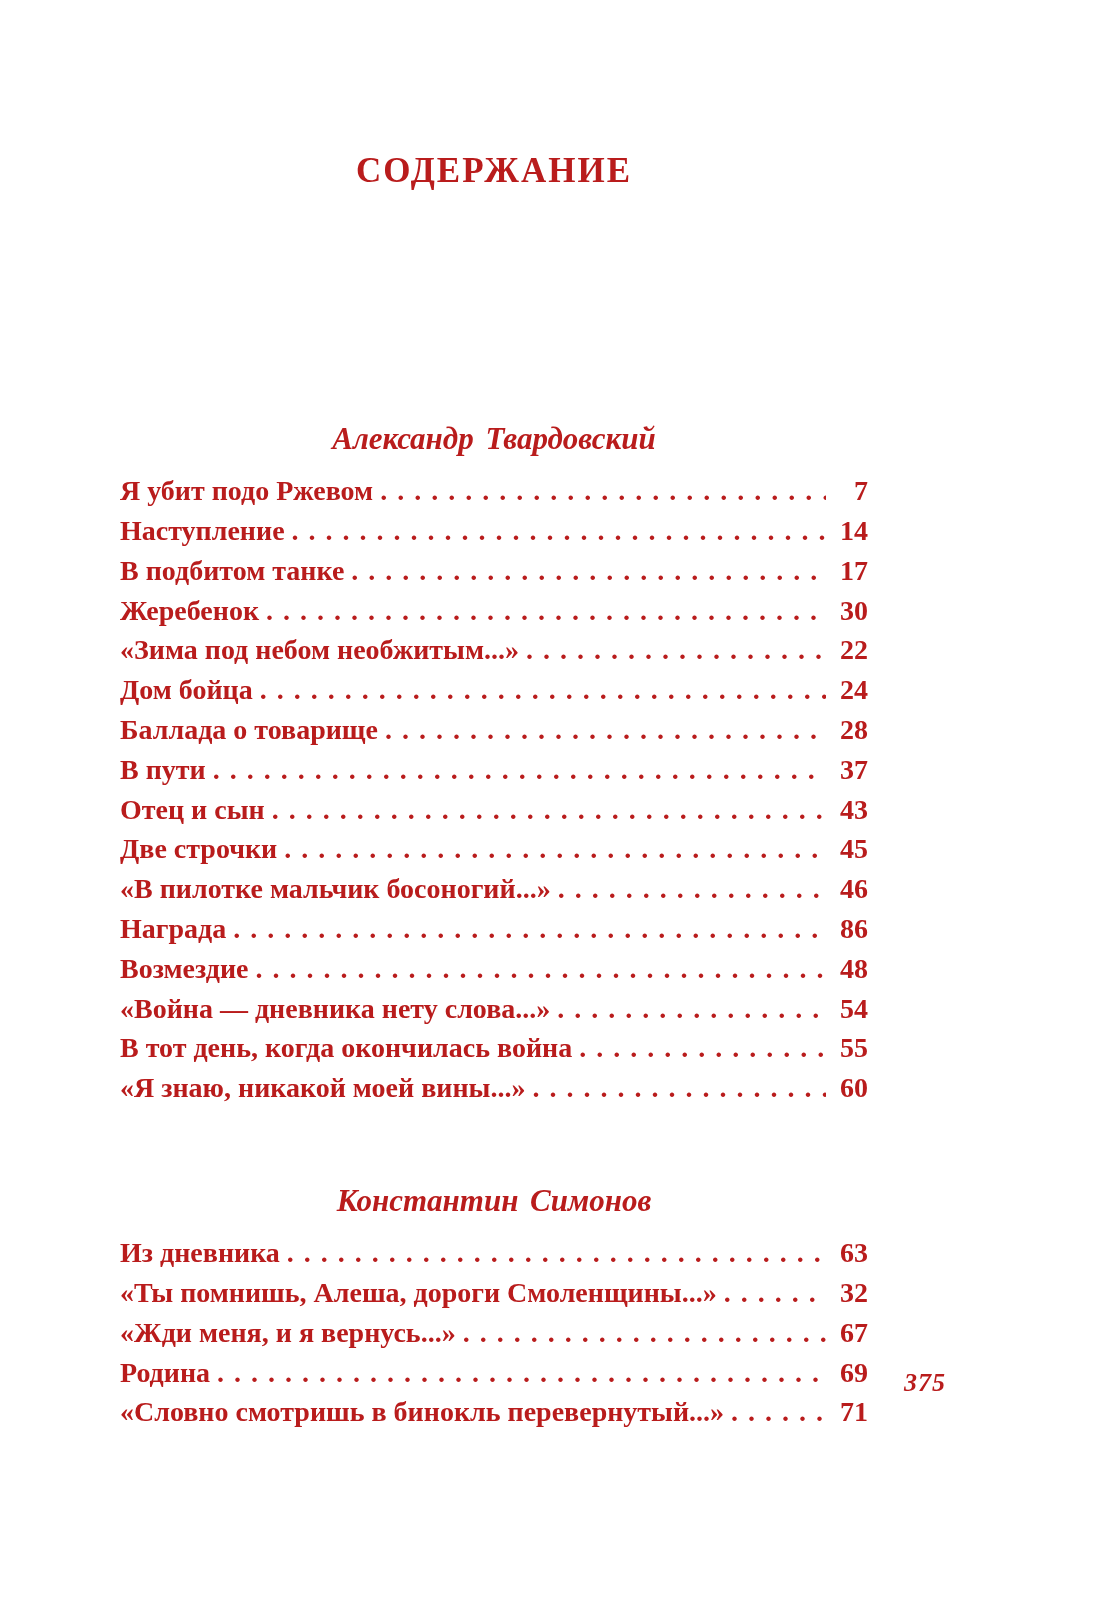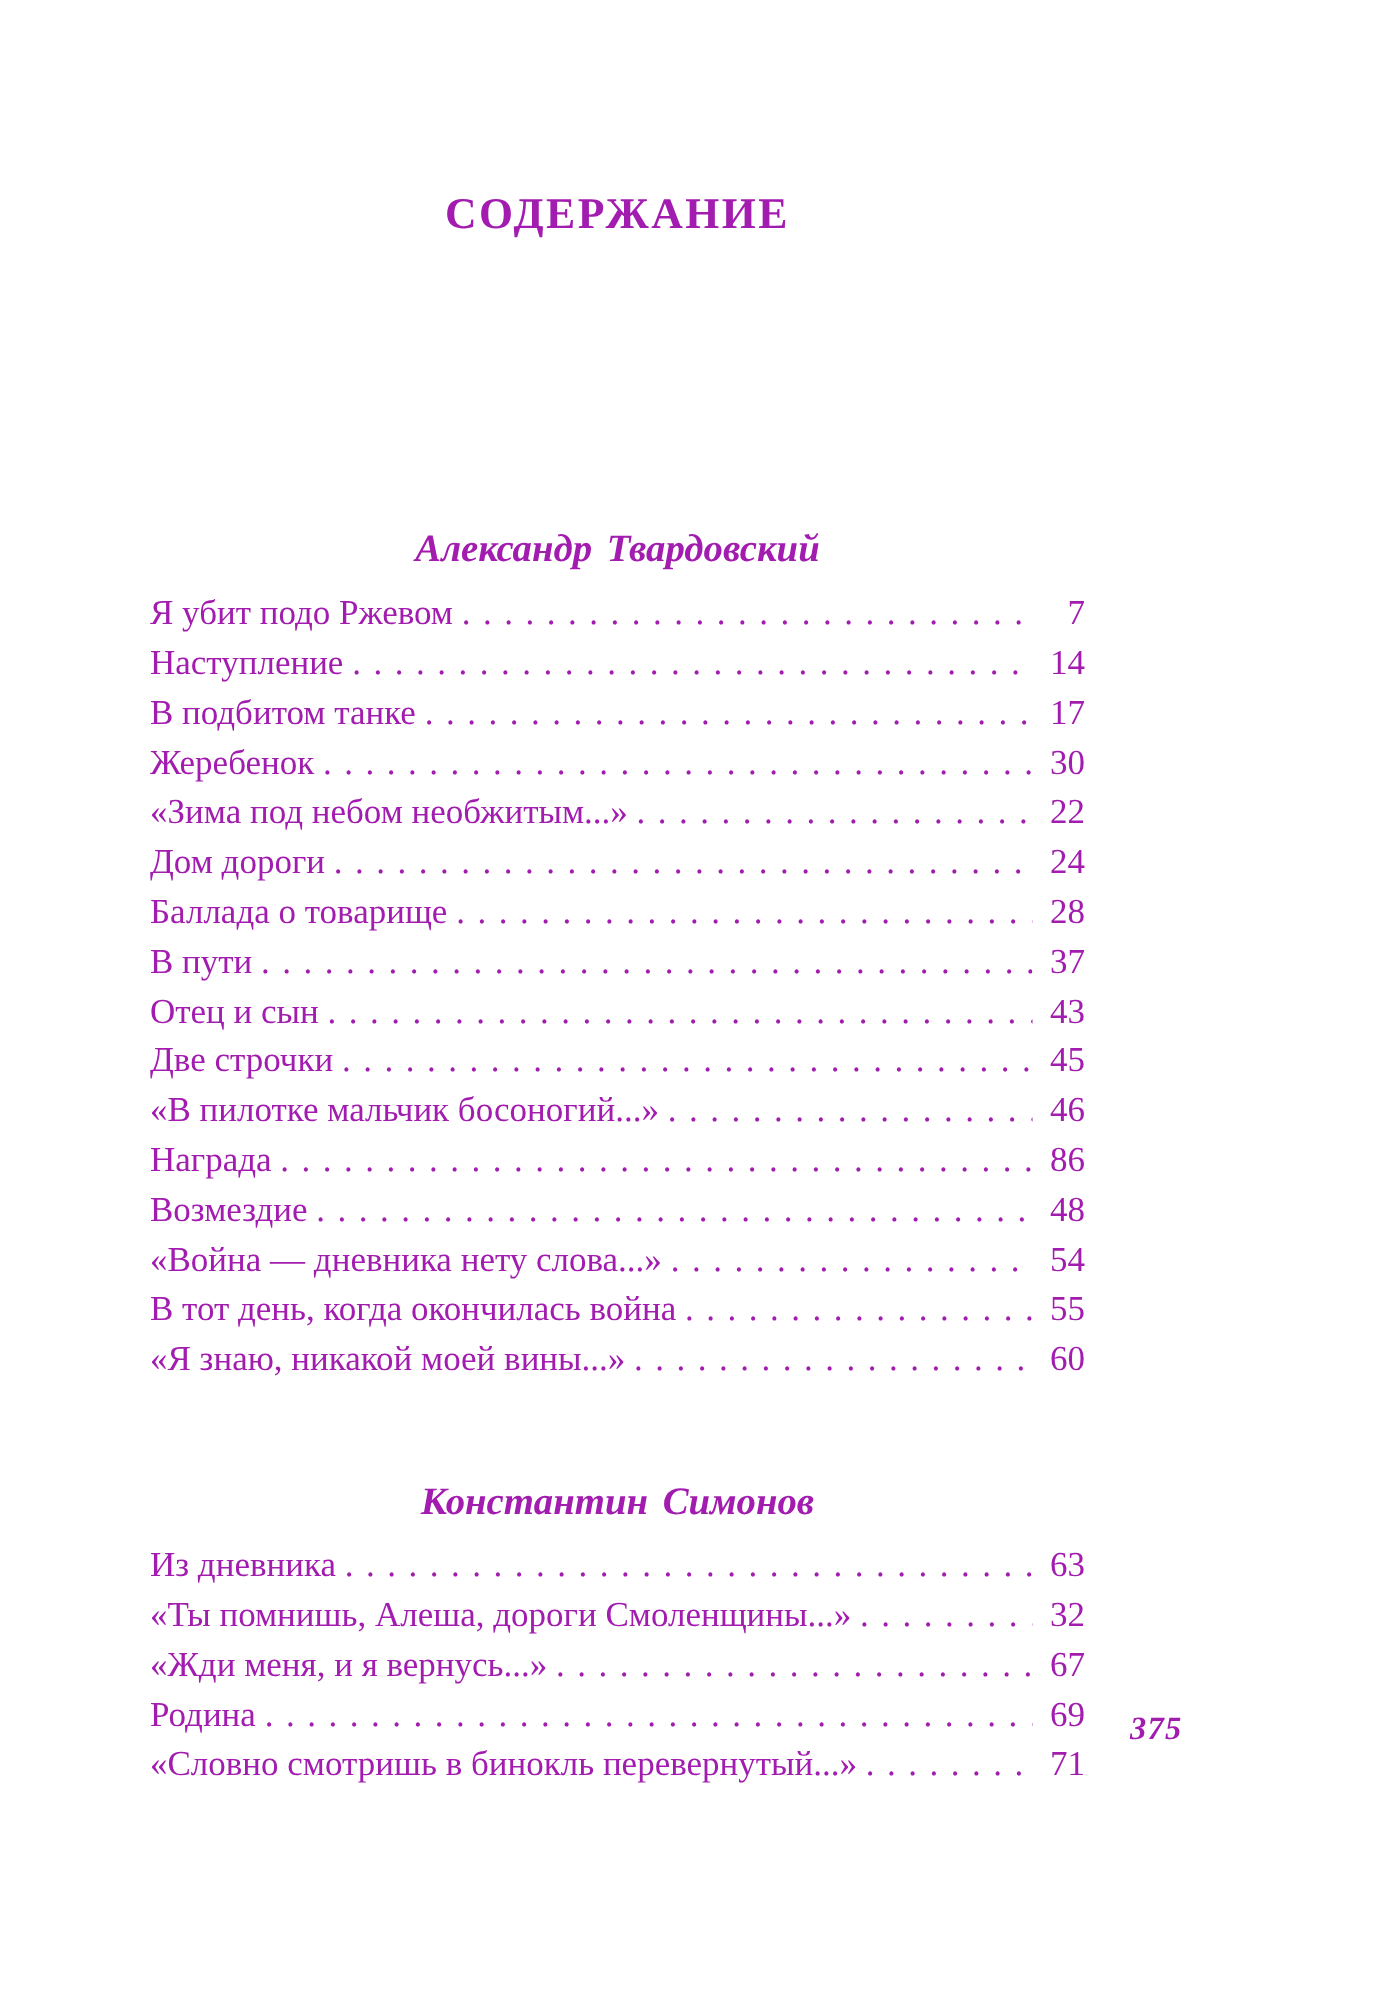--- a/index.html
+++ b/index.html
@@ -5,21 +5,21 @@
   html, body {
     margin: 0;
     padding: 0;
     background: #ffffff;
   }
   .page {
     position: relative;
     width: 1100px;
     height: 1603px;
     background: #ffffff;
-    color: #a21caf;
+    color: #b91c1c;
     font-family: "Liberation Serif", "DejaVu Serif", serif;
     overflow: hidden;
   }
   .toc-title {
     position: absolute;
     top: 150px;
     left: 120px;
     width: 748px;
     text-align: center;
     font-size: 35px;
@@ -42,20 +42,21 @@
     text-align: center;
     line-height: 1.2;
     margin: 0 0 14px 0;
     word-spacing: 4px;
     font-style: italic;
   }
   .section-entries {
     margin: 0;
     padding: 0;
     list-style: none;
+    font-weight: bold;
   }
   .toc-entry {
     display: flex;
     align-items: baseline;
     line-height: 39.8px;
     font-size: 28px;
     white-space: nowrap;
   }
   .entry-title {
     flex: 0 0 auto;
@@ -123,21 +124,21 @@
     <span class="entry-page">30</span>
   </li>
 
   <li class="toc-entry">
     <span class="entry-title">«Зима под небом необжитым...»</span>
     <span class="dot-leader"></span>
     <span class="entry-page">22</span>
   </li>
 
   <li class="toc-entry">
-    <span class="entry-title">Дом дороги</span>
+    <span class="entry-title">Дом бойца</span>
     <span class="dot-leader"></span>
     <span class="entry-page">24</span>
   </li>
 
   <li class="toc-entry">
     <span class="entry-title">Баллада о товарище</span>
     <span class="dot-leader"></span>
     <span class="entry-page">28</span>
   </li>
 

